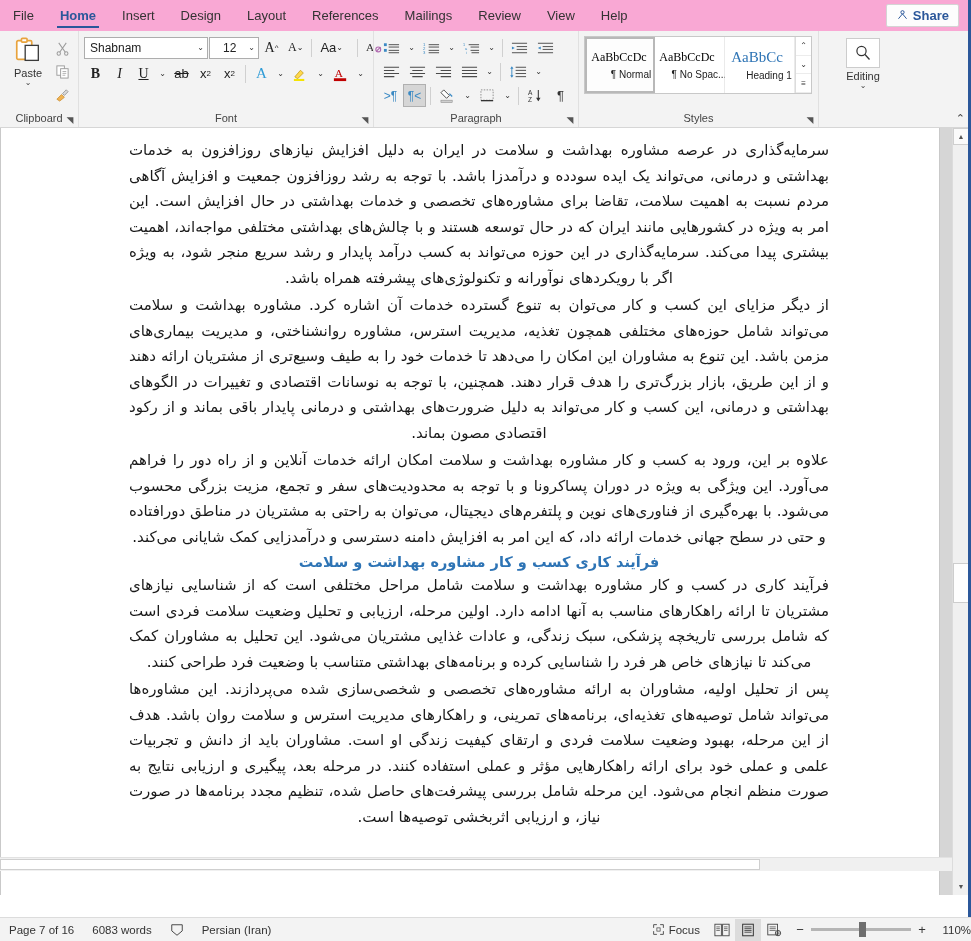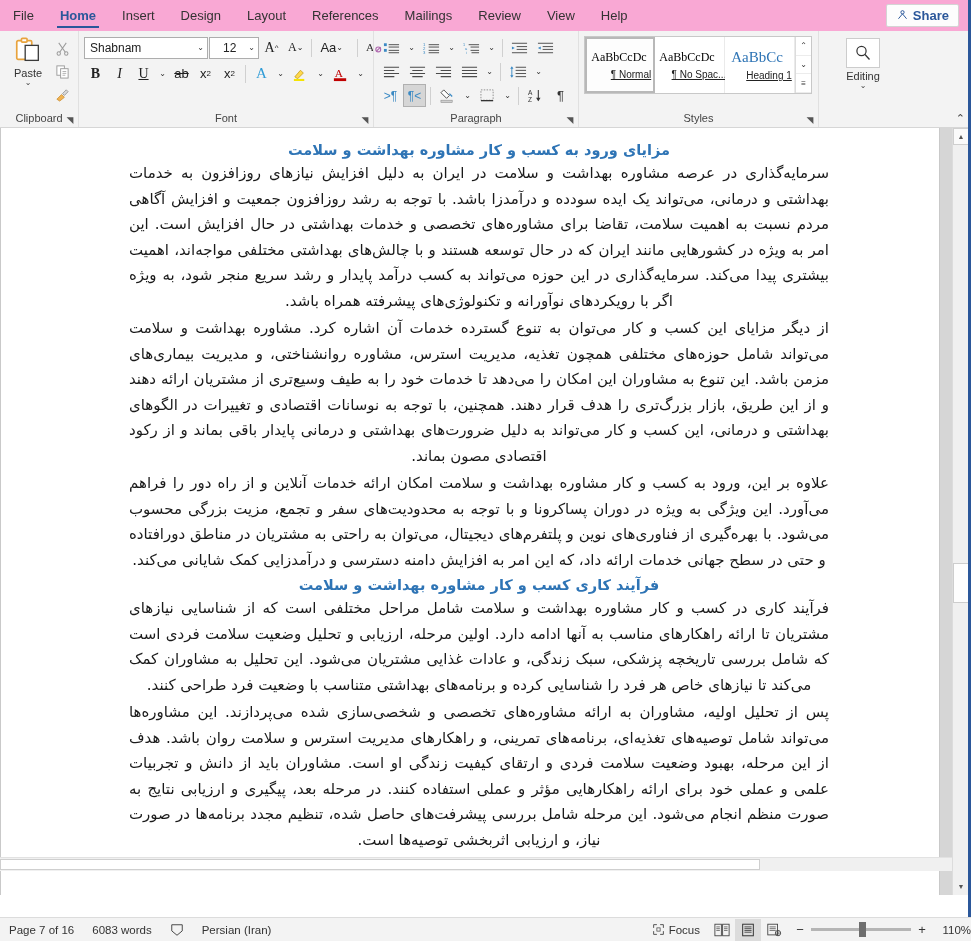--- a/index.html
+++ b/index.html
@@ -179,21 +179,21 @@
     color: #000;
     font-family: "Liberation Serif", serif;
     white-space: nowrap;
     overflow: hidden;
     width: 64px;
     text-align: center;
   }
   .style-preview.h1 { color: #2e74b5; font-size: 15px; }
   .style-name {
     font-size: 10px; color: #222; margin-top: 4px;
-    white-space: nowrap; overflow: hidden; width: 88px; text-align: center; text-decoration: underline;
+    white-space: nowrap; overflow: hidden; width: 88px; text-align: center;
   }
   .style-scroll {
     width: 16px;
     display: flex; flex-direction: column;
     border-left: 1px solid #dcdcdc;
     background: #fff;
   }
   .style-scroll div {
     flex: 1;
     display: flex; align-items: center; justify-content: center;
@@ -683,21 +683,20 @@
     </div>
     <div class="group-label"></div>
   </div>
 
   <div class="ribbon-collapse">⌃</div>
 </div>
 
 <div class="doc-area">
   <div class="page">
     <div class="page-inner">
-      <h2 class="doc-heading">مزایای ورود به کسب و کار مشاوره بهداشت و سلامت</h2>
       <p class="doc-p">سرمایه‌گذاری در عرصه مشاوره بهداشت و سلامت در ایران به دلیل افزایش نیازهای روزافزون به خدمات بهداشتی و درمانی، می‌تواند یک ایده سودده و درآمدزا باشد. با توجه به رشد روزافزون جمعیت و افزایش آگاهی مردم نسبت به اهمیت سلامت، تقاضا برای مشاوره‌های تخصصی و خدمات بهداشتی در حال افزایش است. این امر به ویژه در کشورهایی مانند ایران که در حال توسعه هستند و با چالش‌های بهداشتی مختلفی مواجه‌اند، اهمیت بیشتری پیدا می‌کند. سرمایه‌گذاری در این حوزه می‌تواند به کسب درآمد پایدار و رشد سریع منجر شود، به ویژه اگر با رویکردهای نوآورانه و تکنولوژی‌های پیشرفته همراه باشد.</p>
       <p class="doc-p">از دیگر مزایای این کسب و کار می‌توان به تنوع گسترده خدمات آن اشاره کرد. مشاوره بهداشت و سلامت می‌تواند شامل حوزه‌های مختلفی همچون تغذیه، مدیریت استرس، مشاوره روانشناختی، و مدیریت بیماری‌های مزمن باشد. این تنوع به مشاوران این امکان را می‌دهد تا خدمات خود را به طیف وسیع‌تری از مشتریان ارائه دهند و از این طریق، بازار بزرگ‌تری را هدف قرار دهند. همچنین، با توجه به نوسانات اقتصادی و تغییرات در الگوهای بهداشتی و درمانی، این کسب و کار می‌تواند به دلیل ضرورت‌های بهداشتی و درمانی پایدار باقی بماند و از رکود اقتصادی مصون بماند.</p>
       <p class="doc-p">علاوه بر این، ورود به کسب و کار مشاوره بهداشت و سلامت امکان ارائه خدمات آنلاین و از راه دور را فراهم می‌آورد. این ویژگی به ویژه در دوران پساکرونا و با توجه به محدودیت‌های سفر و تجمع، مزیت بزرگی محسوب می‌شود. با بهره‌گیری از فناوری‌های نوین و پلتفرم‌های دیجیتال، می‌توان به راحتی به مشتریان در مناطق دورافتاده و حتی در سطح جهانی خدمات ارائه داد، که این امر به افزایش دامنه دسترسی و درآمدزایی کمک شایانی می‌کند.</p>
       <h2 class="doc-heading">فرآیند کاری کسب و کار مشاوره بهداشت و سلامت</h2>
       <p class="doc-p">فرآیند کاری در کسب و کار مشاوره بهداشت و سلامت شامل مراحل مختلفی است که از شناسایی نیازهای مشتریان تا ارائه راهکارهای مناسب به آنها ادامه دارد. اولین مرحله، ارزیابی و تحلیل وضعیت سلامت فردی است که شامل بررسی تاریخچه پزشکی، سبک زندگی، و عادات غذایی مشتریان می‌شود. این تحلیل به مشاوران کمک می‌کند تا نیازهای خاص هر فرد را شناسایی کرده و برنامه‌های بهداشتی متناسب با وضعیت فرد طراحی کنند.</p>
       <p class="doc-p">پس از تحلیل اولیه، مشاوران به ارائه مشاوره‌های تخصصی و شخصی‌سازی شده می‌پردازند. این مشاوره‌ها می‌تواند شامل توصیه‌های تغذیه‌ای، برنامه‌های تمرینی، و راهکارهای مدیریت استرس و سلامت روان باشد. هدف از این مرحله، بهبود وضعیت سلامت فردی و ارتقای کیفیت زندگی او است. مشاوران باید از دانش و تجربیات علمی و عملی خود برای ارائه راهکارهایی مؤثر و عملی استفاده کنند. در مرحله بعد، پیگیری و ارزیابی نتایج به صورت منظم انجام می‌شود. این مرحله شامل بررسی پیشرفت‌های حاصل شده، تنظیم مجدد برنامه‌ها در صورت نیاز، و ارزیابی اثربخشی توصیه‌ها است.</p>
     </div>
   </div>
 
   <div class="hscroll">

